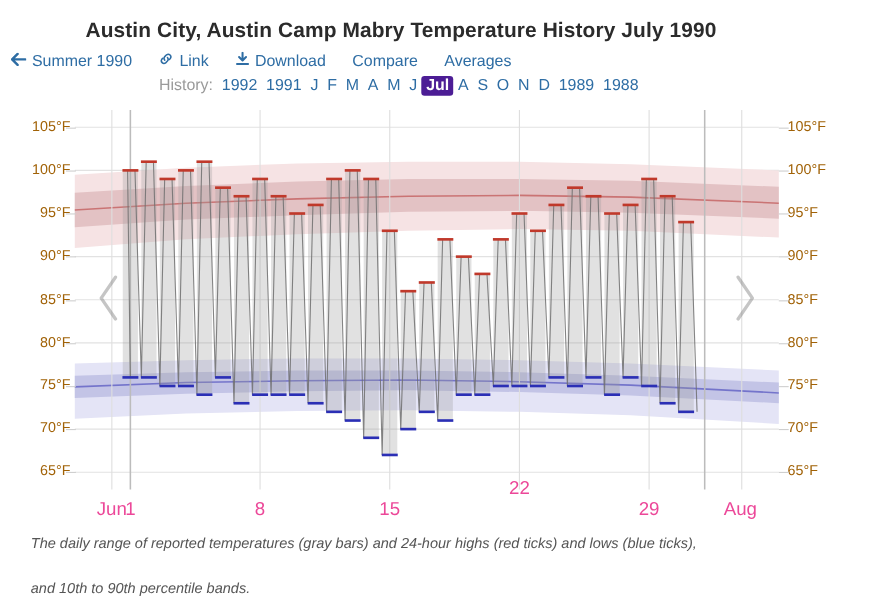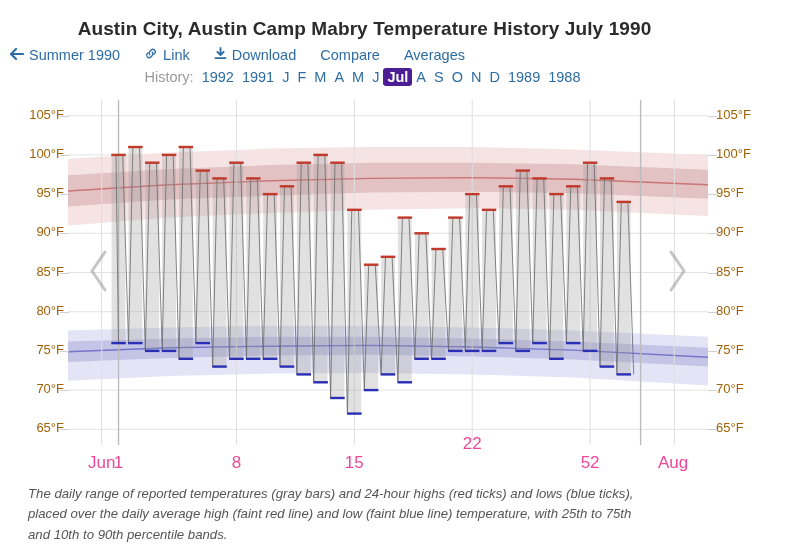--- a/index.html
+++ b/index.html
@@ -325,23 +325,23 @@
       <div class="tickstub" style="left: 708px; top: 62.8864px;"></div>
       <div class="axis-label left" style="top: 14.6818px;">105°F</div>
       <div class="axis-label rightL" style="top: 14.6818px;">105°F</div>
       <div class="tickstub" style="left: 60px; top: 23.6818px;"></div>
       <div class="tickstub" style="left: 708px; top: 23.6818px;"></div>
       <div class="xlab" style="left: 101.684px; top: 361px;">Jun</div>
       <div class="xlab" style="left: 118.526px; top: 361px;">1</div>
       <div class="xlab" style="left: 236.421px; top: 361px;">8</div>
       <div class="xlab" style="left: 354.316px; top: 361px;">15</div>
       <div class="xlab" style="left: 472.211px; top: 342px;">22</div>
-      <div class="xlab" style="left: 590.105px; top: 361px;">52</div>
+      <div class="xlab" style="left: 590.105px; top: 361px;">29</div>
       <div class="xlab" style="left: 673px; top: 361px;">Aug</div>
     </div>
 
   <div class="caption">
     <span>The daily range of reported temperatures (gray bars) and 24-hour highs (red ticks) and lows (blue ticks),</span><br>
-    <span>placed over the daily average high (faint red line) and low (faint blue line) temperature, with 25th to 75th</span><br>
+    <br>
     <span>and 10th to 90th percentile bands.</span>
   </div>
 
 </div>
 
 </body></html>

